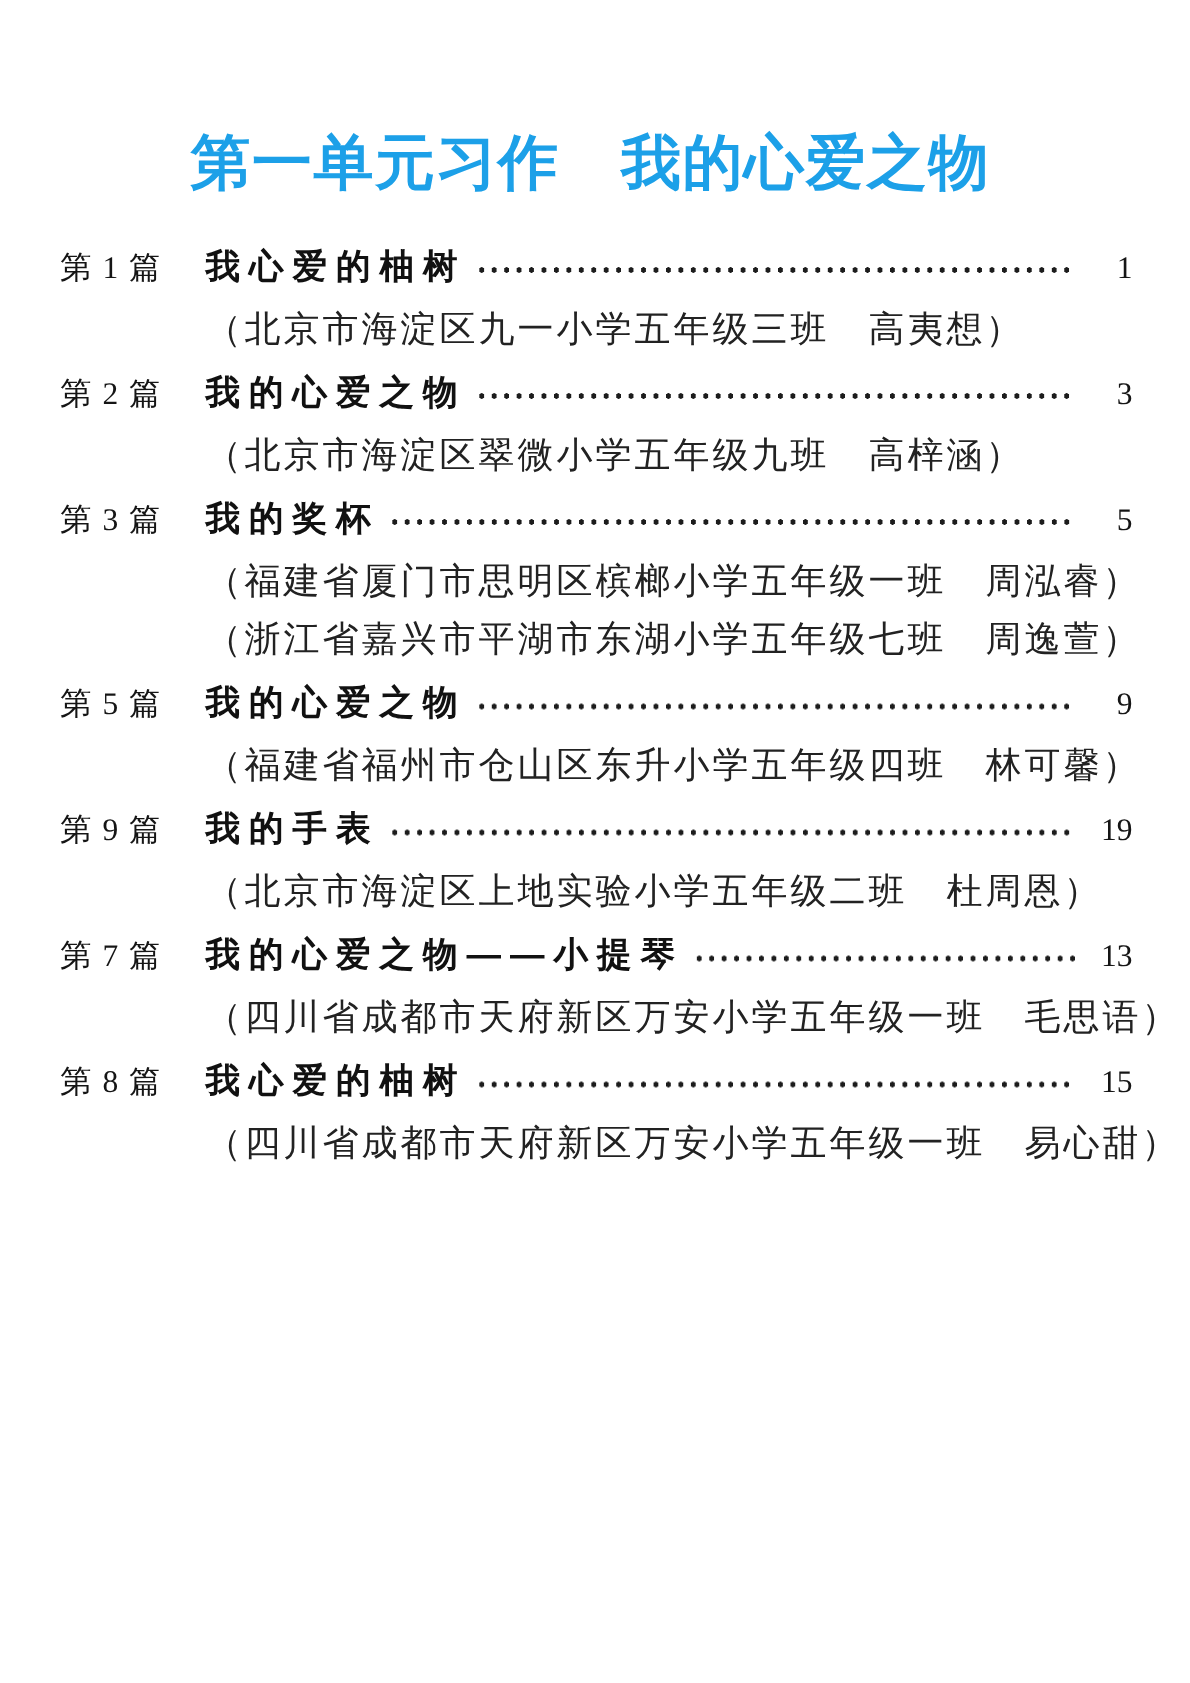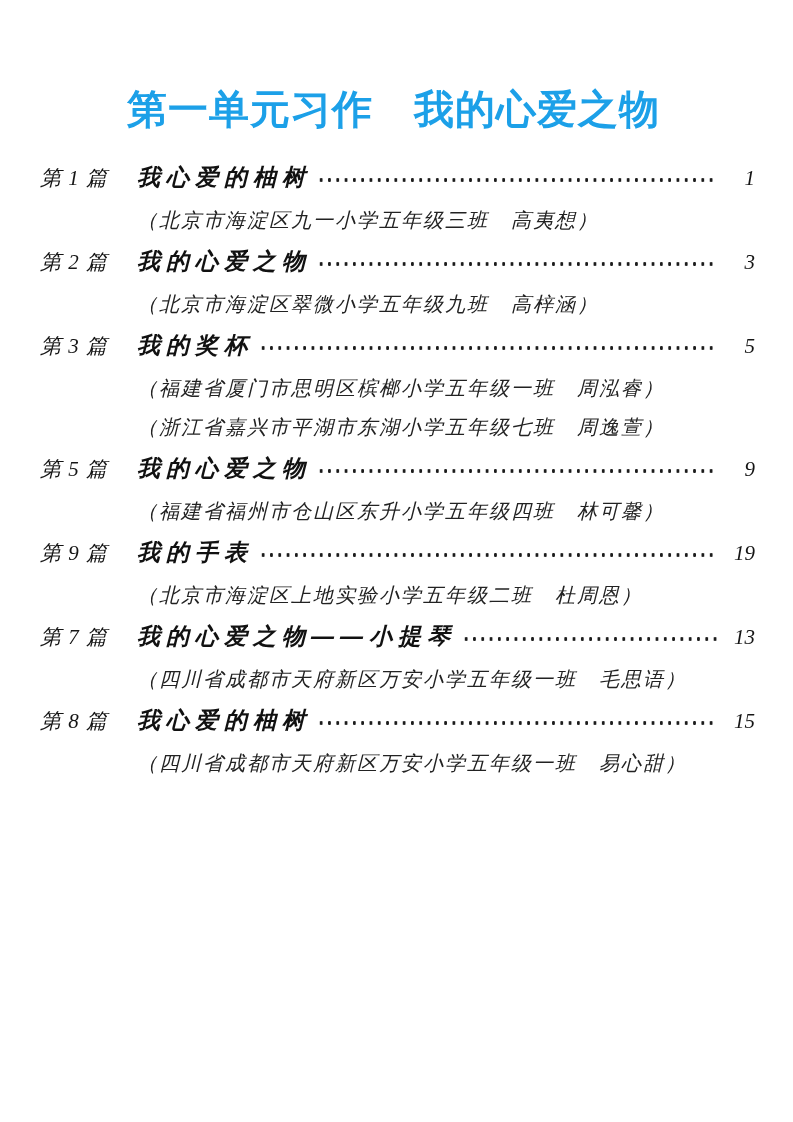--- a/index.html
+++ b/index.html
@@ -26,21 +26,20 @@
     font-family: "Liberation Sans", "DejaVu Sans", sans-serif;
     font-weight: bold;
     font-size: 40px;
     line-height: 46px;
     letter-spacing: 1px;
     color: #1CA0E8; 
     white-space: nowrap;
   }
   .toc {
     margin: 30px 38px 0 40px;
-    font-style: italic;
   }
   .entry {
     margin-bottom: 13px;
   }
   .entry-row {
     display: flex;
     align-items: baseline;
     line-height: 30px;
     margin-bottom: 14px;
     white-space: nowrap;
@@ -76,21 +75,21 @@
     flex: 0 0 auto;
     min-width: 30px;
     text-align: right;
     font-family: "Liberation Serif", "DejaVu Serif", serif;
     font-size: 21px;
     color: #151515;
   }
   .entry-byline {
     margin-left: 97px;
     font-family: "Liberation Serif", "DejaVu Serif", serif;
-    font-size: 20px;
+    font-size: 24px;
     line-height: 26px;
     letter-spacing: 2px;
     color: #222222;
     white-space: nowrap;
   }
 </style>
 </head>
 <body>
 
 <div class="page">

